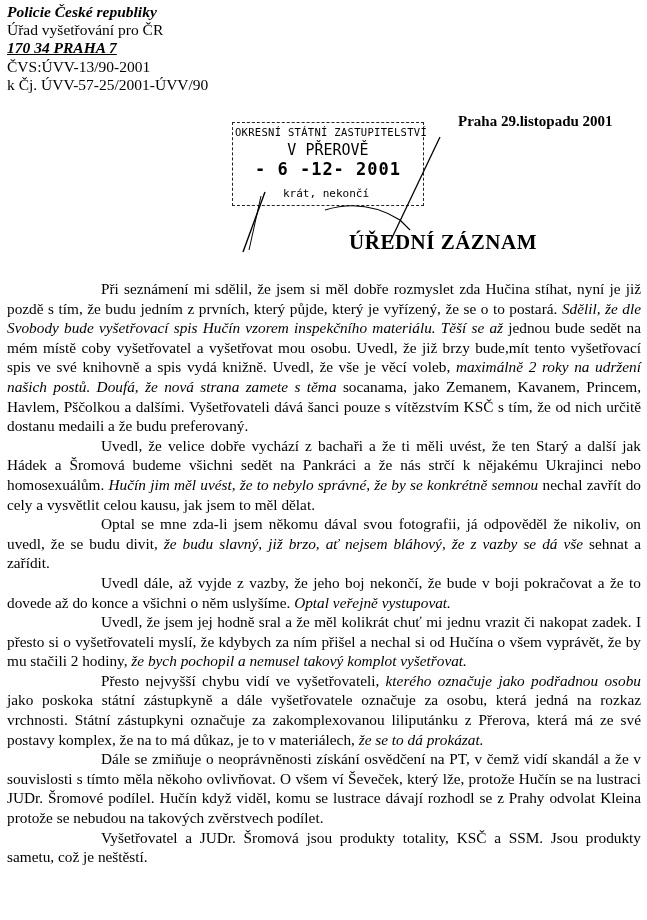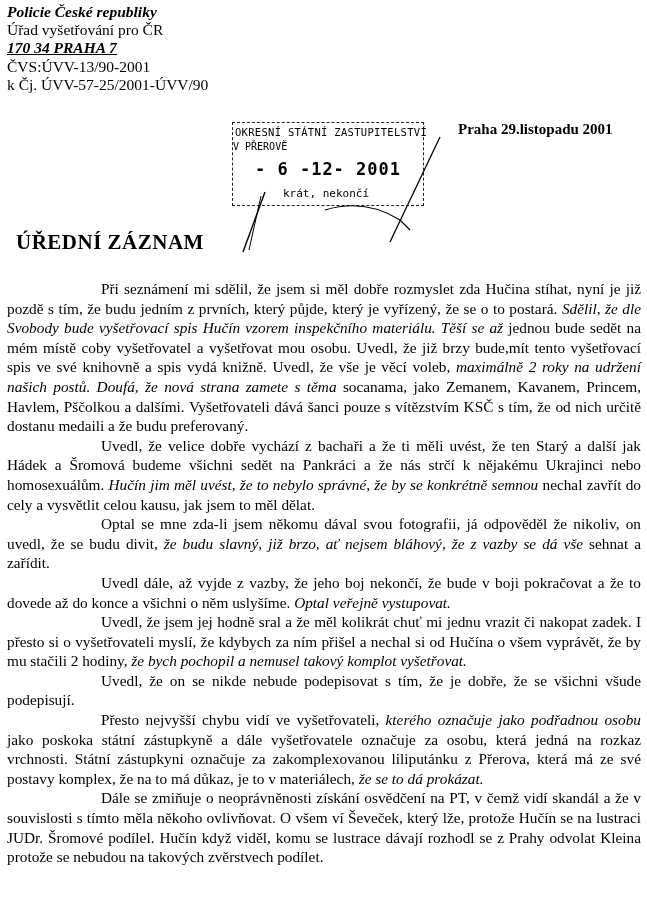--- a/index.html
+++ b/index.html
@@ -2,29 +2,29 @@
 <html><head>
 <meta charset="utf-8">
 <style>
   html, body { margin: 0; padding: 0; background: #ffffff; }
   body { width: 647px; height: 920px; position: relative; overflow: hidden;
          font-family: "Liberation Serif", "DejaVu Serif", serif; color: #000; }
   .hdr { position: absolute; left: 7px; top: 3px; font-size: 15.5px; line-height: 18.2px; }
   .hdr div { white-space: nowrap; }
   .hdr .org { font-style: italic; font-weight: bold; }
   .hdr .zip { text-decoration: underline; font-style: italic; font-weight: bold; }
-  .date { position: absolute; left: 458px; top: 121px; font-size: 15px; font-weight: bold; white-space: nowrap; }
+  .date { position: absolute; left: 458px; top: 113px; font-size: 15px; font-weight: bold; white-space: nowrap; }
   .stamp { position: absolute; left: 232px; top: 122px; width: 190px; height: 82px;
            border: 1.5px dashed #222; font-family: "DejaVu Sans Mono", monospace; }
   .stamp .l1 { position: absolute; left: 2px; top: 3px; font-size: 10.5px; letter-spacing: 0.3px; white-space: nowrap; }
-  .stamp .l2 { position: absolute; left: 0; right: 0; top: 18px; text-align: left; font-size: 10px; }
+  .stamp .l2 { position: absolute; left: 0; right: 0; top: 18px; text-align: center; font-size: 15px; }
   .stamp .l3 { position: absolute; left: 0; right: 0; top: 36px; text-align: center; font-size: 17px; font-weight: bold; letter-spacing: 1px; }
   .stamp .l4 { position: absolute; left: 50px; top: 64px; font-size: 11px; }
   .sig { position: absolute; left: 225px; top: 112px; width: 240px; height: 150px; }
-  .title { position: absolute; left: 16px; width: 533px; text-align: left; top: 230px;
+  .title { position: absolute; left: 4px; width: 533px; text-align: right; top: 230px;
            font-size: 21px; font-weight: bold; letter-spacing: 0.5px; }
   .body { position: absolute; left: 7px; top: 271px; width: 634px; font-size: 15.3px; line-height: 19.6px; text-align: justify; margin-top: 8px; }
   .body p { margin: 0; text-indent: 94px; }
   .body i { font-style: italic; }
 </style>
 </head>
 <body>
 
 <div class="hdr">
   <div class="org">Policie České republiky</div>
@@ -51,16 +51,16 @@
 <div class="date">Praha 29.listopadu 2001</div>
 
 <div class="title">ÚŘEDNÍ ZÁZNAM</div>
 
 <div class="body" id="body">
     <p><span>Při seznámení mi sdělil, že jsem si měl dobře rozmyslet zda Hučina stíhat, nyní je již pozdě s tím, že budu jedním z prvních, který půjde, který je vyřízený, že se o to postará. </span><i>Sdělil, že dle Svobody bude vyšetřovací spis Hučín vzorem inspekčního materiálu. Těší se až</i><span> jednou bude sedět na mém místě coby vyšetřovatel a vyšetřovat mou osobu. Uvedl, že již brzy bude,mít tento vyšetřovací spis ve své knihovně a spis vydá knižně. Uvedl, že vše je věcí voleb, </span><i>maximálně 2 roky na udržení našich postů. Doufá, že nová strana zamete s těma</i><span> socanama, jako Zemanem, Kavanem, Princem, Havlem, Pščolkou a dalšími. Vyšetřovateli dává šanci pouze s vítězstvím KSČ  s tím, že od nich určitě dostanu medaili a že budu preferovaný.</span></p>
     <p><span>Uvedl, že velice dobře vychází z bachaři a že ti měli uvést, že ten Starý a další jak Hádek a Šromová budeme všichni sedět na Pankráci a že nás strčí k nějakému Ukrajinci nebo homosexuálům. </span><i>Hučín jim měl uvést, že  to nebylo správné, že by se konkrétně semnou</i><span> nechal zavřít do cely a vysvětlit celou kausu, jak jsem to měl dělat.</span></p>
     <p><span>Optal se mne zda-li jsem někomu dával svou fotografii, já odpověděl že nikoliv, on uvedl, že se budu divit, </span><i>že budu slavný, již brzo, ať nejsem bláhový, že z vazby se dá vše</i><span> sehnat a zařídit.</span></p>
     <p><span>Uvedl dále, až vyjde z vazby, že jeho boj nekončí, že bude v boji pokračovat a že to dovede až do konce a všichni o něm uslyšíme. </span><i>Optal veřejně vystupovat.</i></p>
     <p><span>Uvedl, že jsem jej hodně sral a že měl kolikrát chuť mi jednu vrazit či nakopat zadek. I přesto si o vyšetřovateli myslí, že kdybych za ním přišel a nechal si od Hučína o všem vyprávět, že by mu stačili 2 hodiny, </span><i>že bych pochopil a nemusel takový komplot vyšetřovat.</i></p>
-    <p><span>Uvedl, že on se nikde nebude podepisovat s tím, že je dobře, že se všichni všude podepisují.</span></p>
     <p><span>Přesto nejvyšší chybu vidí ve vyšetřovateli, </span><i>kterého označuje jako podřadnou osobu</i><span> jako poskoka  státní zástupkyně a dále vyšetřovatele označuje za osobu, která jedná na rozkaz vrchnosti. Státní zástupkyni označuje za zakomplexovanou liliputánku z Přerova, která má ze své postavy komplex, že na to má důkaz, je to v materiálech, </span><i>že se to dá prokázat.</i></p>
     <p><span>Dále se zmiňuje o neoprávněnosti získání osvědčení na PT, v čemž vidí skandál a že v souvislosti s tímto měla někoho ovlivňovat. O všem ví Ševeček, který lže, protože Hučín se na lustraci JUDr. Šromové podílel. Hučín když viděl, komu se lustrace dávají rozhodl se z Prahy odvolat Kleina protože se nebudou na takových zvěrstvech podílet.</span></p>
+    <p><span>Vyšetřovatel a JUDr. Šromová jsou produkty totality, KSČ a SSM. Jsou produkty sametu, což je neštěstí.</span></p>
   </div>
 
 </body></html>

